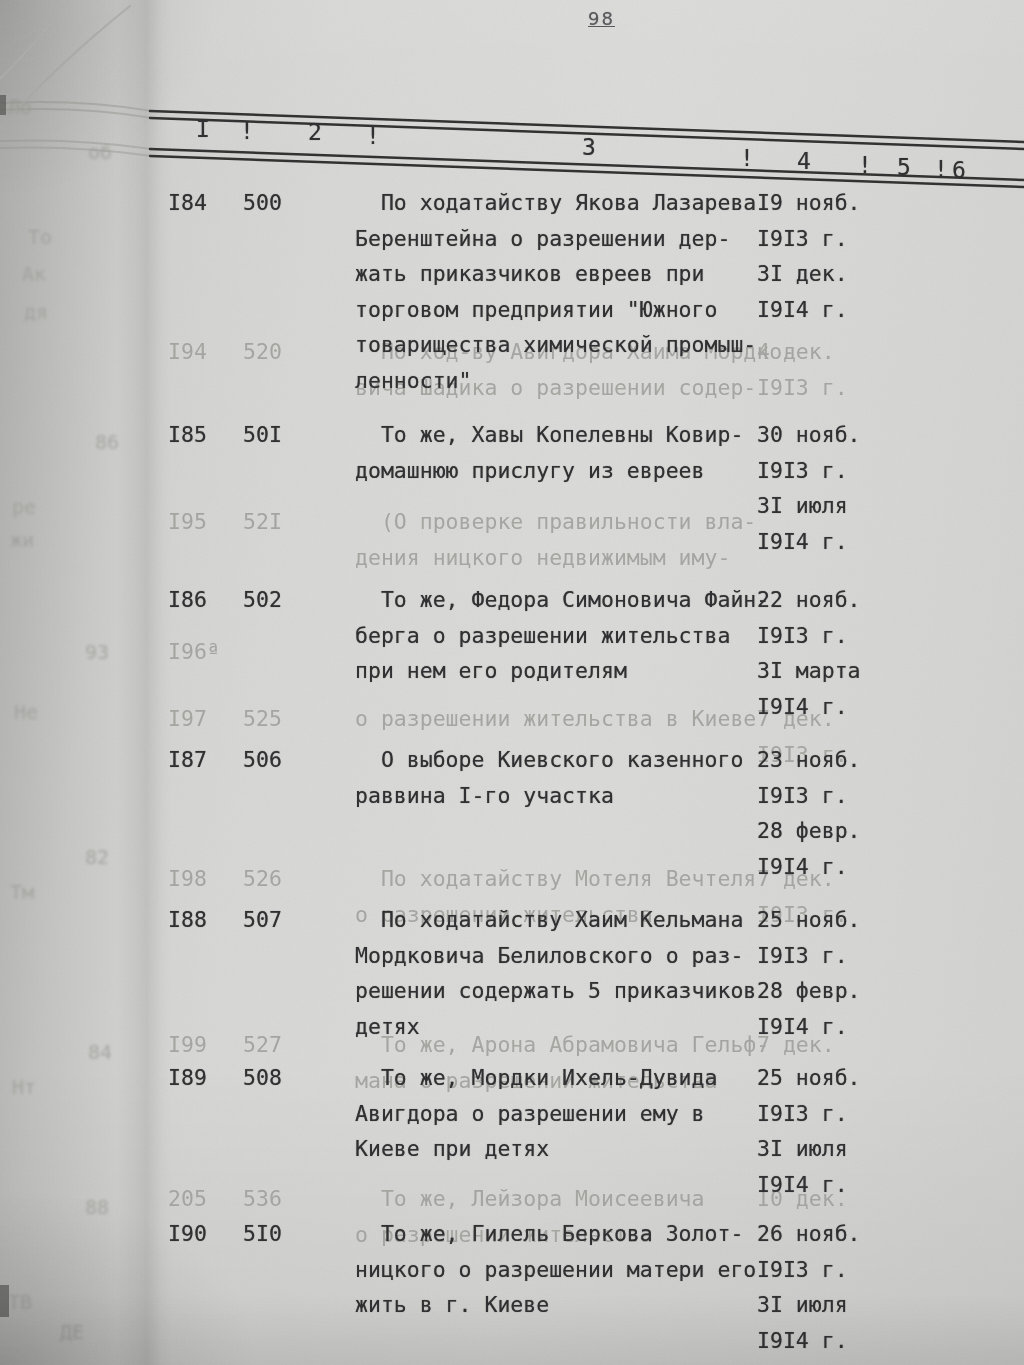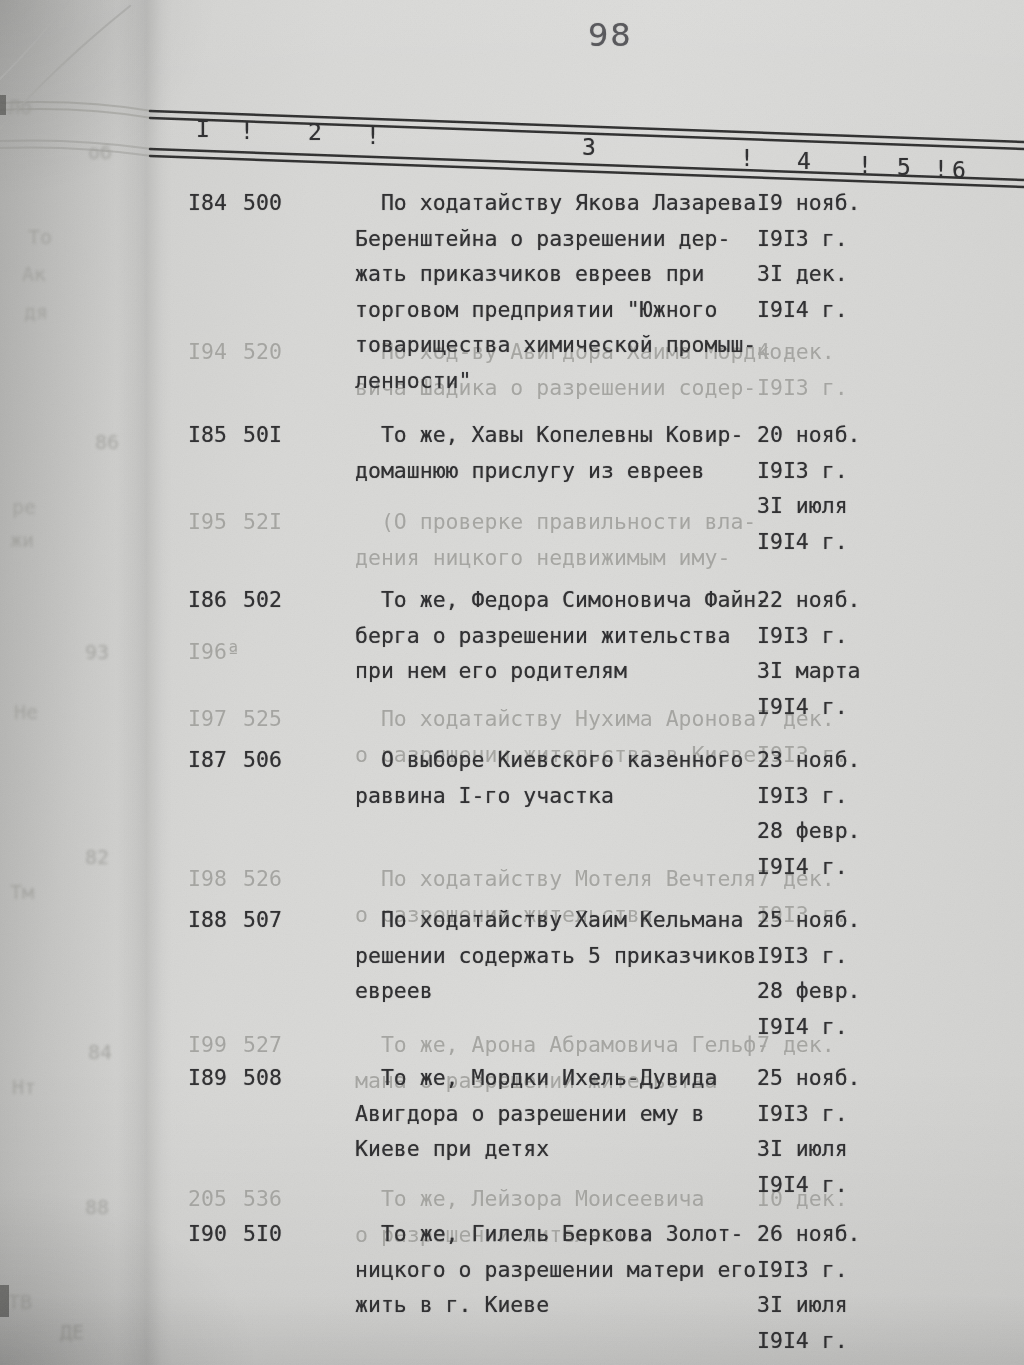--- a/index.html
+++ b/index.html
@@ -14,26 +14,26 @@
     background:linear-gradient(90deg,rgba(40,40,38,0.12) 0%,rgba(40,40,38,0.05) 55%,rgba(40,40,38,0) 100%);}
   .gutter{position:absolute;left:116px;top:0;width:56px;height:100%;
     background:linear-gradient(90deg,rgba(0,0,0,0) 0%,rgba(0,0,0,0.05) 35%,rgba(0,0,0,0.09) 55%,rgba(0,0,0,0.02) 82%,rgba(0,0,0,0) 100%);}
   .vign-bl{position:absolute;left:0;bottom:0;width:260px;height:180px;
     background:radial-gradient(ellipse at 0% 100%,rgba(0,0,0,0.14),rgba(0,0,0,0) 70%);}
   .vign-tl{position:absolute;left:0;top:0;width:220px;height:200px;
     background:radial-gradient(ellipse at 0% 0%,rgba(0,0,0,0.10),rgba(0,0,0,0) 70%);}
   .vign-b{position:absolute;left:0;bottom:0;width:100%;height:70px;
     background:linear-gradient(180deg,rgba(0,0,0,0) 0%,rgba(0,0,0,0.08) 100%);}
   .rules{position:absolute;left:0;top:0;width:1024px;height:1365px;}
-  .pagenum{position:absolute;left:588px;top:16px;font-family:"DejaVu Sans","Liberation Sans",sans-serif;
-    font-size:32px;color:#56565a;letter-spacing:2px;text-shadow:0 0 1px rgba(70,70,70,0.5);}
+  .pagenum{position:absolute;left:588px;top:8px;font-family:"DejaVu Sans","Liberation Sans",sans-serif;
+    font-size:18px;color:#56565a;letter-spacing:2px;text-shadow:0 0 1px rgba(70,70,70,0.5);text-decoration:underline;}
   .hc{position:absolute;font-size:23px;color:#2c2c2e;line-height:1;
     text-shadow:0 0 1px rgba(44,44,46,0.55);}
   .row{position:absolute;left:0;width:1024px;height:0;}
-  .c1{position:absolute;left:168px;top:0;margin-left:20px;}
+  .c1{position:absolute;left:168px;top:0;}
   .c2{position:absolute;left:243px;top:0;}
   .c3{position:absolute;left:355px;top:0;width:412px;}
   .c4{position:absolute;left:757px;top:0;width:140px;}
   .t{color:#2c2c2e;font-size:21.5px;text-shadow:0 0 1px rgba(44,44,46,0.6);}
   .line{height:35.6px;white-space:pre;}
   .ghost .t{color:#9c9c98;text-shadow:none;}
   .ghost{filter:blur(0.7px);opacity:0.85;}
   .frag{position:absolute;color:#9e9e9a;font-size:20px;filter:blur(1.8px);opacity:0.85;white-space:pre;}
   .edge-mark{position:absolute;background:#5c5c5a;opacity:0.75;}
   .noise{position:absolute;left:0;top:0;width:1024px;height:1365px;pointer-events:none;}
@@ -101,21 +101,20 @@
           <div class="line t">дения ницкого недвижимым иму-</div>
         </div>
       </div>
       <div class="row ghost" style="top: 639px;">
         <div class="c1 t">I96ª</div>
       </div>
       <div class="row ghost" style="top: 706px;">
         <div class="c1 t">I97</div>
         <div class="c2 t">525</div>
         <div class="c3">
-          <div class="line t">  По ходатайству Нухима Аронова</div>
           <div class="line t">о разрешении жительства в Киеве</div>
         </div>
         <div class="c4">
           <div class="line t">7 дек.</div>
           <div class="line t">I9I3 г.</div>
         </div>
       </div>
       <div class="row ghost" style="top: 866px;">
         <div class="c1 t">I98</div>
         <div class="c2 t">526</div>
@@ -172,21 +171,21 @@
         </div>
       </div>
       <div class="row" style="top: 422px;">
         <div class="c1 t">I85</div>
         <div class="c2 t">50I</div>
         <div class="c3">
           <div class="line t">  То же, Хавы Копелевны Ковир-</div>
           <div class="line t">домашнюю прислугу из евреев</div>
         </div>
         <div class="c4">
-          <div class="line t">20 нояб.</div>
+          <div class="line t">30 нояб.</div>
           <div class="line t">I9I3 г.</div>
           <div class="line t">3I июля</div>
           <div class="line t">I9I4 г.</div>
         </div>
       </div>
       <div class="row" style="top: 587px;">
         <div class="c1 t">I86</div>
         <div class="c2 t">502</div>
         <div class="c3">
           <div class="line t">  То же, Федора Симоновича Файн-</div>
@@ -212,22 +211,23 @@
           <div class="line t">I9I3 г.</div>
           <div class="line t">28 февр.</div>
           <div class="line t">I9I4 г.</div>
         </div>
       </div>
       <div class="row" style="top: 907px;">
         <div class="c1 t">I88</div>
         <div class="c2 t">507</div>
         <div class="c3">
           <div class="line t">  По ходатайству Хаим Кельмана</div>
+          <div class="line t">Мордковича Белиловского о раз-</div>
           <div class="line t">решении содержать 5 приказчиков</div>
-          <div class="line t">евреев</div>
+          <div class="line t">детях</div>
         </div>
         <div class="c4">
           <div class="line t">25 нояб.</div>
           <div class="line t">I9I3 г.</div>
           <div class="line t">28 февр.</div>
           <div class="line t">I9I4 г.</div>
         </div>
       </div>
       <div class="row" style="top: 1065px;">
         <div class="c1 t">I89</div>

